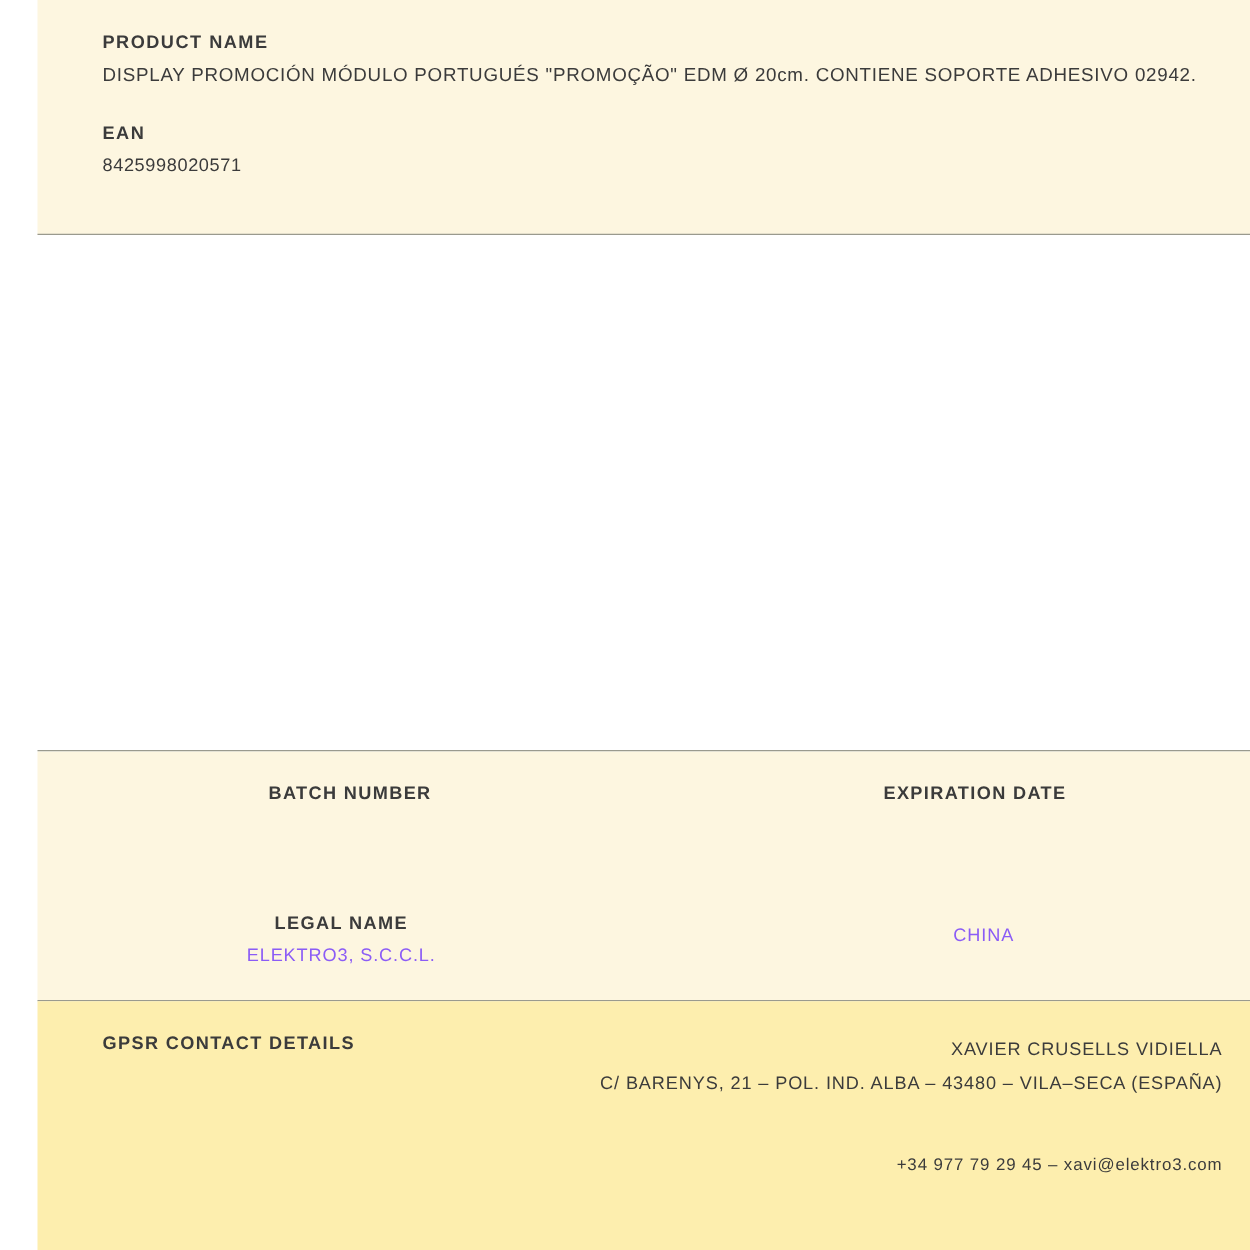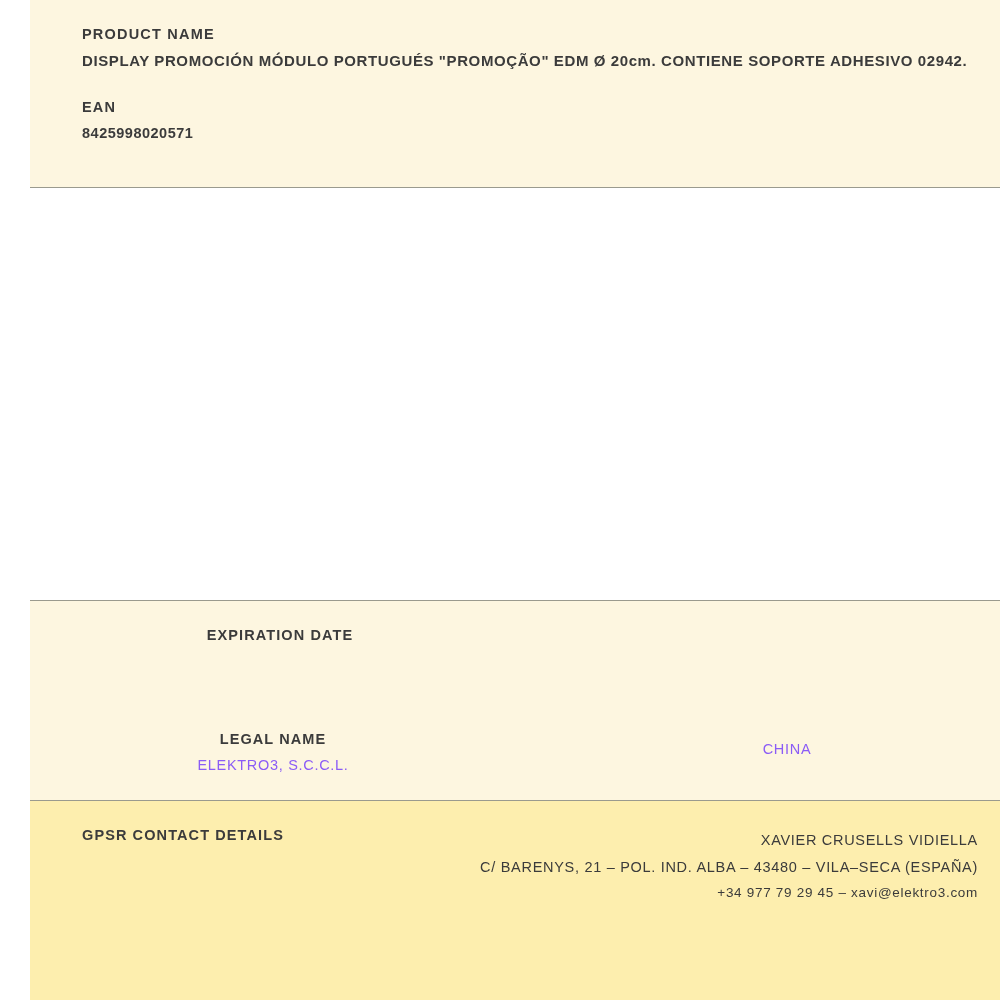--- a/index.html
+++ b/index.html
@@ -38,21 +38,20 @@
     color: #3b3b3b;
     margin: 0 0 10px 0;
     text-transform: uppercase;
   }
   .field-value {
     font-size: 15px;
     letter-spacing: 0.6px;
     color: #3b3b3b;
     margin: 0;
     white-space: nowrap;
-    font-weight: bold;
   }
   .gap-block {
     margin-top: 30px;
   }
   .ean-value {
     font-size: 14.5px;
     letter-spacing: 0.5px;
     margin-top: 8px;
   }
 
@@ -124,20 +123,21 @@
     line-height: 1.85;
   }
   .footer-right div {
     font-size: 14.5px;
     letter-spacing: 0.7px;
     color: #3b3b3b;
     white-space: nowrap;
   }
   .footer-right .contact-line {
     font-size: 13.5px;
+    margin-top: 39px;
   }
 </style>
 </head>
 <body>
 
 <div class="sheet">
 
   <div class="top-block">
     <p class="field-label">PRODUCT NAME</p>
     <p class="field-value">DISPLAY PROMOCIÓN MÓDULO PORTUGUÉS "PROMOÇÃO" EDM Ø 20cm. CONTIENE SOPORTE ADHESIVO 02942.</p>
@@ -145,20 +145,24 @@
     <div class="gap-block">
       <p class="field-label">EAN</p>
       <p class="field-value ean-value">8425998020571</p>
     </div>
   </div>
 
   <div class="image-area"></div>
 
   <div class="details-block">
     <div class="row row-1">
+      <div class="cell">
+        <div class="c-label">BATCH NUMBER</div>
+        <div class="c-value"></div>
+      </div>
       <div class="cell">
         <div class="c-label">EXPIRATION DATE</div>
         <div class="c-value"></div>
       </div>
     </div>
 
     <div class="row row-2">
       <div class="cell">
         <div class="c-label">LEGAL NAME</div>
         <div class="c-value">ELEKTRO3, S.C.C.L.</div>

